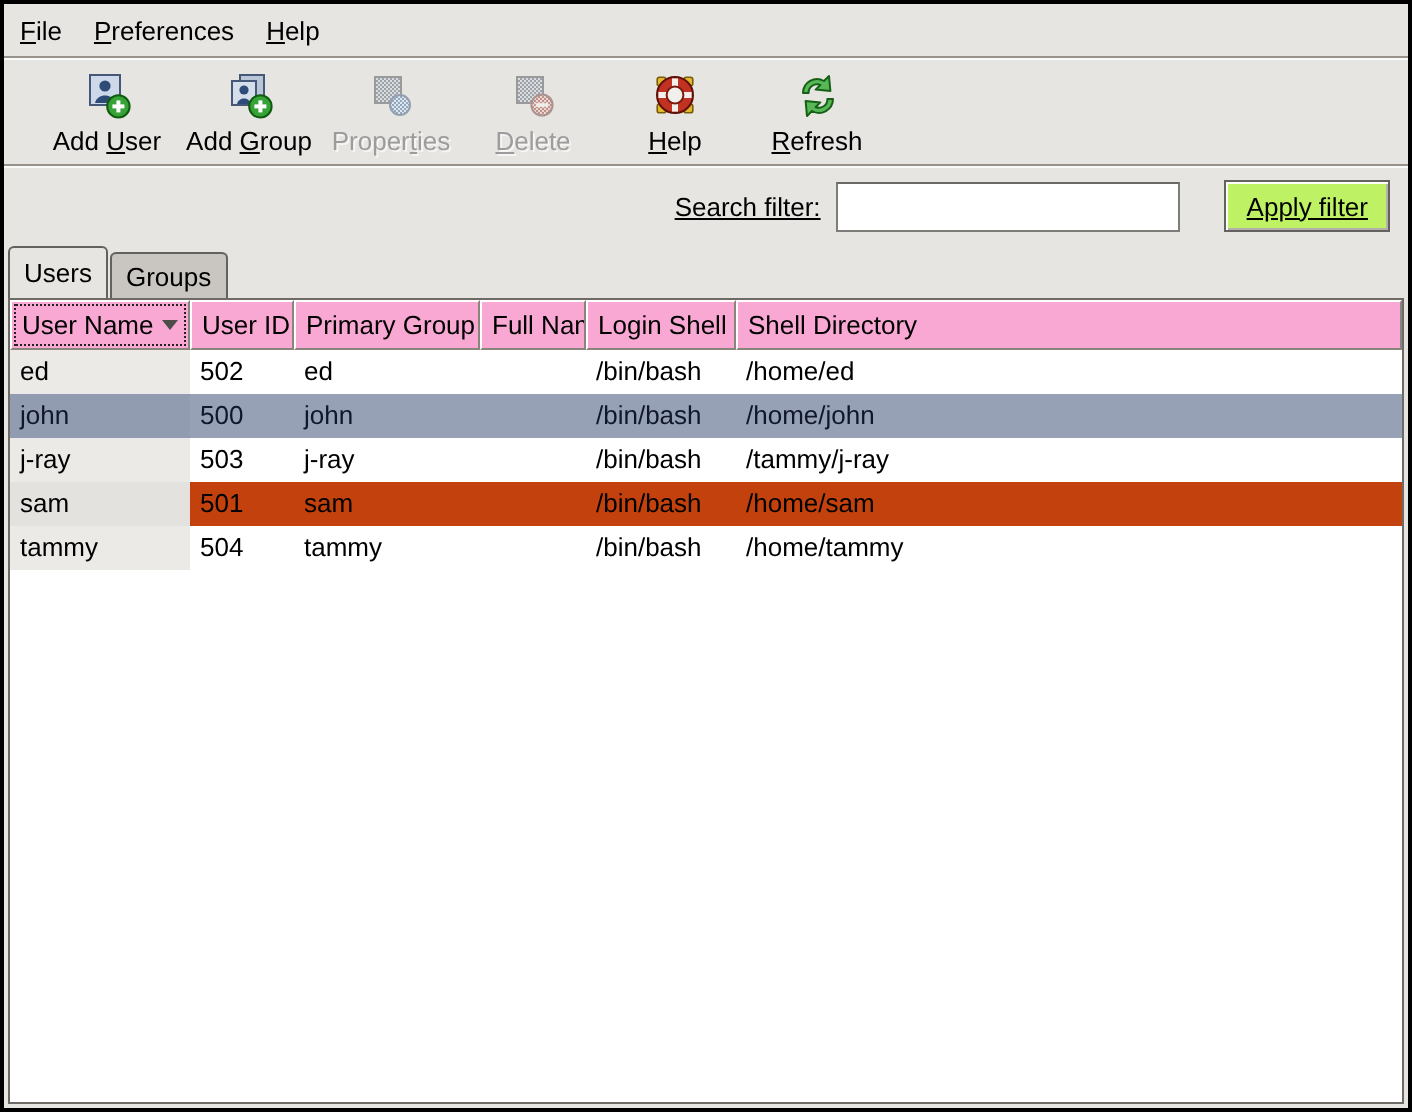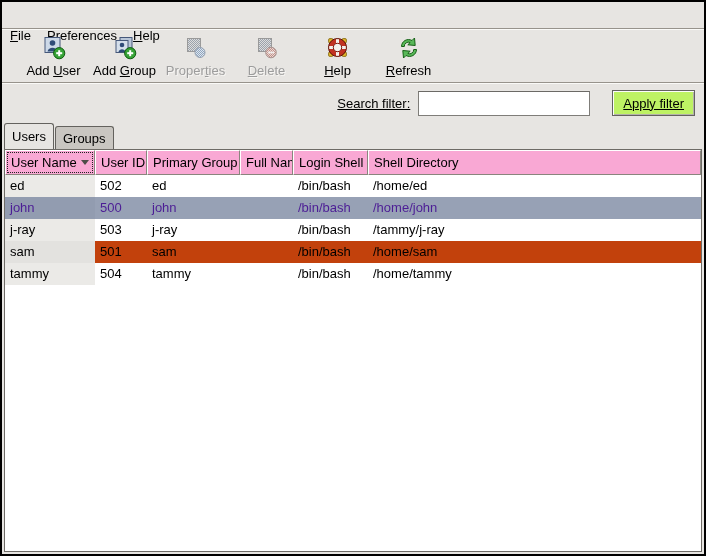--- a/index.html
+++ b/index.html
@@ -14,21 +14,21 @@
     position: relative;
     width: 706px;
     height: 556px;
     background: #e7e5e2;
     border: 2px solid #000;
     overflow: hidden;
   }
   
   .menubar {
     position: absolute; top:0; left:0; right:0; height:26px;
-    display:flex; align-items:center;margin-top:20px;
+    display:flex; align-items:center;
   }
   .menu-item { padding:4px 8px; cursor:default; white-space:nowrap; }
   .key { text-decoration: underline; }
   .sep {
     position:absolute; left:0; right:0; height:2px;
     border-top:1px solid #97938c; background:#fafaf8;
   }
   .sep1 { top:26px; }
   .sep2 { top:80px; }
   
@@ -101,21 +101,21 @@
     border-top:5px solid #4e4c49;
   }
   .c0 { width:90px; } .c1 { width:52px; } .c2 { width:93px; }
   .c3 { width:53px; } .c4 { width:75px; } .c5 { flex:1; }
   .tr { display:flex; height:22px; line-height:22px; cursor:default; }
   .td { padding:0 5px; white-space:nowrap; overflow:hidden; }
   .tr.even { background:#fff; }
   .tr.even .c0 { background:#ebeae7; }
   .tr.odd  { background:#c2410c; }
   .tr.odd  .c0 { background:#e3e2df; }
-  .tr.selected { background:#97a1b5; color:#4c1d95; }
+  .tr.selected { background:#97a1b5; color:#0f172a; }
   .tr.selected .c0 { background:#929cb0; }
 </style>
 </head>
 <body>
 
 <div class="window">
 
   <div class="menubar">
     <div class="menu-item"><span></span><span class="key">F</span><span>ile</span></div>
     <div class="menu-item"><span></span><span class="key">P</span><span>references</span></div>

